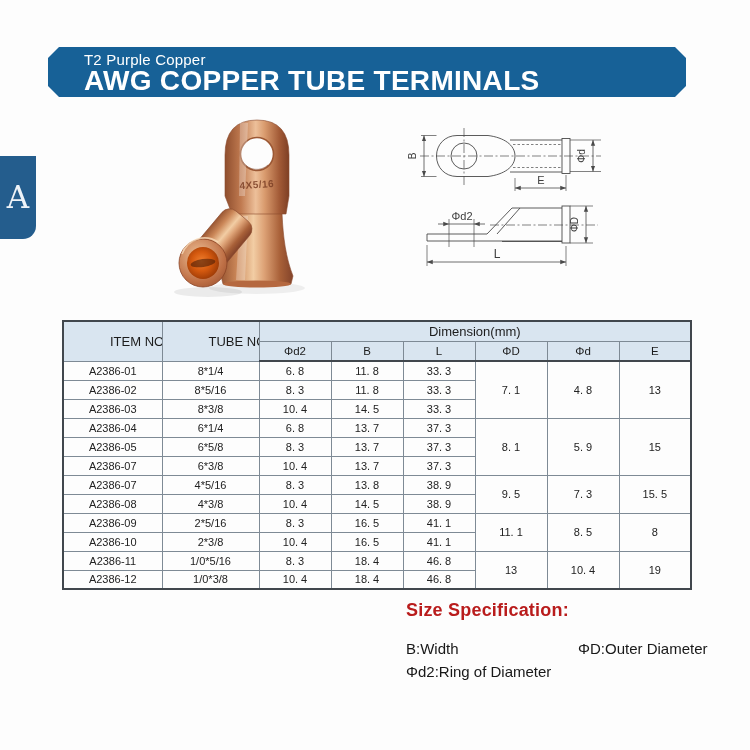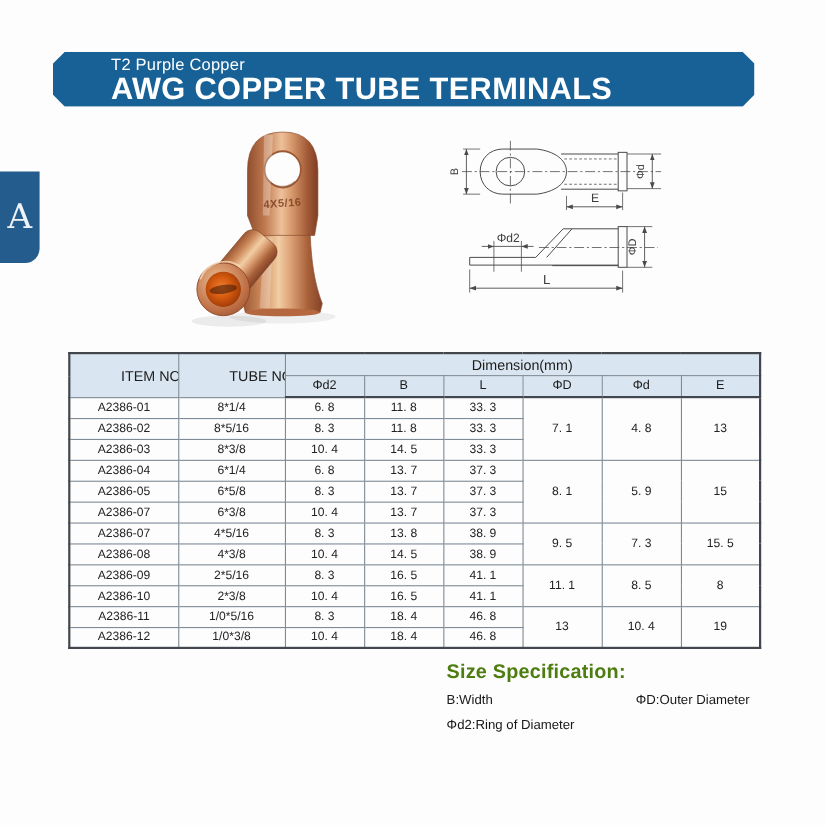--- a/index.html
+++ b/index.html
@@ -7,21 +7,21 @@
     width:750px;height:750px;position:relative;overflow:hidden;
     background:#fdfdfd;
     font-family:"Liberation Sans", sans-serif;
     color:#1c1c1c;
   }
   
   .banner{
     position:absolute;left:48px;top:47px;width:638px;height:50px;
     background:#176197;color:#fff;
     clip-path:polygon(11px 0,calc(100% - 11px) 0,100% 11px,100% calc(100% - 11px),calc(100% - 11px) 100%,11px 100%,0 calc(100% - 11px),0 11px);
-    padding-left:53px;box-sizing:border-box;
+    padding-left:36px;box-sizing:border-box;
   }
   .banner-sub{font-size:15px;line-height:18px;margin-top:4px;letter-spacing:.2px;}
   .banner-title{font-size:28px;font-weight:bold;line-height:24px;letter-spacing:.3px;}
   
   .side-tab{
     position:absolute;left:0;top:156px;width:36px;height:83px;
     background:#245d8d;border-radius:0 0 13px 0;
     display:flex;align-items:center;justify-content:center;
   }
   .side-tab span{
@@ -42,22 +42,22 @@
   }
   table.spec{border:2px solid #41474d;}
   table.spec thead th{background:#d9e5f0;font-weight:normal;}
   tr.h1 th{font-size:13px;height:19px;}
   tr.h2 th{font-size:11.5px;height:18px;border-bottom:2px solid #41474d;}
   tr.h1 th[rowspan]{font-size:13px;padding-left:46px;}
   table.spec tbody tr{height:19px;}
   table.spec tbody td{color:#222;}
   
   .size-spec{position:absolute;left:406px;top:600px;width:330px;}
-  .size-title{font-size:18px;font-weight:bold;color:#4d7c0f;margin-bottom:4px;letter-spacing:.2px;}
-  .size-row{display:flex;font-size:12px;line-height:23px;color:#181818;}
+  .size-title{font-size:18px;font-weight:bold;color:#b91c1c;margin-bottom:16px;letter-spacing:.2px;}
+  .size-row{display:flex;font-size:15px;line-height:23px;color:#181818;}
   .size-row .lcol{width:172px;}
   svg text{font-family:"Liberation Sans", sans-serif;}
 </style>
 </head>
 <body>
 
 <div class="banner">
   <div class="banner-sub">T2 Purple Copper</div>
   <div class="banner-title">AWG COPPER TUBE TERMINALS</div>
 </div>

